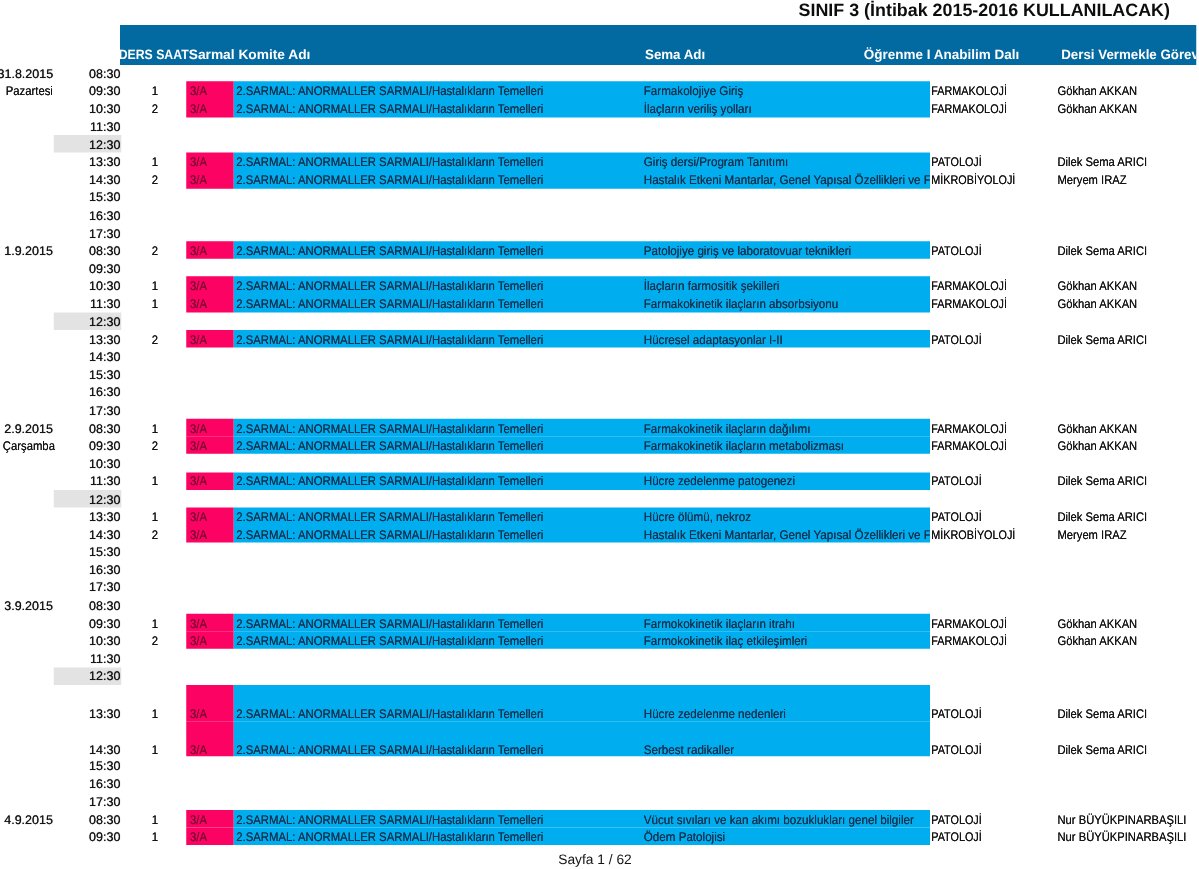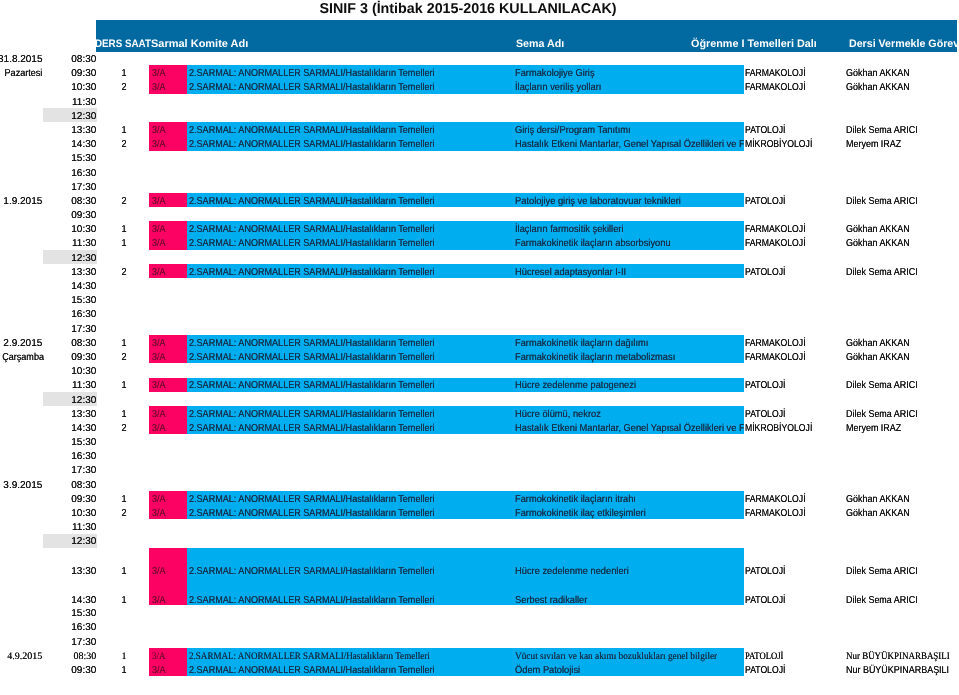--- a/index.html
+++ b/index.html
@@ -3,21 +3,21 @@
 <meta charset="utf-8">
 <style>
   html,body{margin:0;padding:0;background:#ffffff;}
   body{width:959px;height:695px;overflow:hidden;position:relative;
        font-family:"Liberation Sans",sans-serif;color:#000;
        -webkit-font-smoothing:antialiased;text-rendering:geometricPrecision;}
   #page{position:absolute;left:0;top:0;width:959px;height:695px;background:#fff;}
   .title,.footer,.txt,.ht{-webkit-font-smoothing:antialiased;}
 
   .title{position:absolute;left:0px;top:-0.5px;width:936px;height:18px;line-height:18px;
-         text-align:center;font-weight:bold;font-size:14.3px;color:#0d0d0d;
+         text-align:right;font-weight:bold;font-size:14.3px;color:#0d0d0d;
          transform:scaleX(0.9999);transform-origin:50% 50%;}
 
   .hdrband{position:absolute;left:96px;top:20.2px;width:861px;height:31.6px;
            background:#0369a1;overflow:hidden;}
   .hdrband .ht{position:absolute;top:17px;color:#ffffff;font-weight:bold;
                font-size:10.9px;line-height:14px;white-space:nowrap;
                transform:scaleX(0.985);transform-origin:0 50%;}
 
   .rows{position:absolute;left:0;top:0;width:959px;height:680px;}
   .row{position:absolute;left:0;width:959px;}
@@ -48,21 +48,21 @@
 </head>
 <body>
 
 <div id="page">
   <div class="title">SINIF 3 (İntibak 2015-2016 KULLANILACAK)</div>
 
   <div class="hdrband">
     <span class="ht" style="left:-1px;transform:scaleX(0.90);">DERS SAAT</span>
     <span class="ht" style="left:55.2px;transform:scaleX(1.009);">Sarmal Komite Adı</span>
     <span class="ht" style="left:419.5px;transform:scaleX(0.978);">Sema Adı</span>
-    <span class="ht" style="left:594.5px;transform:scaleX(0.991);">Öğrenme I Temelleri Dalı</span>
+    <span class="ht" style="left:594.5px;transform:scaleX(0.991);">Öğrenme I Anabilim Dalı</span>
     <span class="ht" style="left:752.8px;transform:scaleX(0.978);">Dersi Vermekle Görevli</span>
   </div>
 
   <div class="rows" id="rows">
       <div class="row" style="top: 51.21px; height: 14.19px;">
         <div class="txt rt c-date num" style="top:0.00px">31.8.2015</div>
         <div class="txt rt c-time" style="top:0.00px">08:30</div>
       </div>
       <div class="row" style="top: 65.4px; height: 14.19px;">
         <div class="txt rt c-date" style="top:0.00px">Pazartesi</div>
@@ -319,21 +319,21 @@
       </div>
       <div class="row" style="top: 605.43px; height: 14.19px;">
         <div class="txt rt c-time" style="top:0.00px">15:30</div>
       </div>
       <div class="row" style="top: 619.61px; height: 14.19px;">
         <div class="txt rt c-time" style="top:0.00px">16:30</div>
       </div>
       <div class="row" style="top: 633.8px; height: 14.19px;">
         <div class="txt rt c-time" style="top:0.00px">17:30</div>
       </div>
-      <div class="row" style="top: 647.99px; height: 14.19px; font-family: Liberation Serif, serif;">
+      <div class="row" style="top: 647.99px; height: 14.19px;">
         <div class="txt rt c-date num" style="top:0.00px">4.9.2015</div>
         <div class="txt rt c-time" style="top:0.00px">08:30</div>
         <div class="txt c-num" style="top:0.00px">1</div>
         <div class="blkpink" style="top:0px;height:14.19px"></div>
         <div class="blkblue" style="top:0px;height:14.19px"></div>
         <div class="txt t-sec" style="top:0.00px">3/A</div>
         <div class="txt t-komite" style="top:0.00px">2.SARMAL: ANORMALLER SARMALI/Hastalıkların Temelleri</div>
         <div class="txt t-ders" style="top:0.00px">Vücut sıvıları ve kan akımı bozuklukları genel bilgiler</div>
         <div class="txt t-abd" style="top:0.00px">PATOLOJİ</div>
         <div class="txt t-hoca" style="top:0.00px">Nur BÜYÜKPINARBAŞILI</div>
@@ -344,13 +344,14 @@
         <div class="blkpink" style="top:0px;height:14.19px"></div>
         <div class="blkblue" style="top:0px;height:14.19px"></div>
         <div class="txt t-sec" style="top:0.00px">3/A</div>
         <div class="txt t-komite" style="top:0.00px">2.SARMAL: ANORMALLER SARMALI/Hastalıkların Temelleri</div>
         <div class="txt t-ders" style="top:0.00px">Ödem Patolojisi</div>
         <div class="txt t-abd" style="top:0.00px">PATOLOJİ</div>
         <div class="txt t-hoca" style="top:0.00px">Nur BÜYÜKPINARBAŞILI</div>
       </div>
     </div>
 
+  <div class="footer">Sayfa 1 / 62</div>
 </div>
 
 </body></html>

